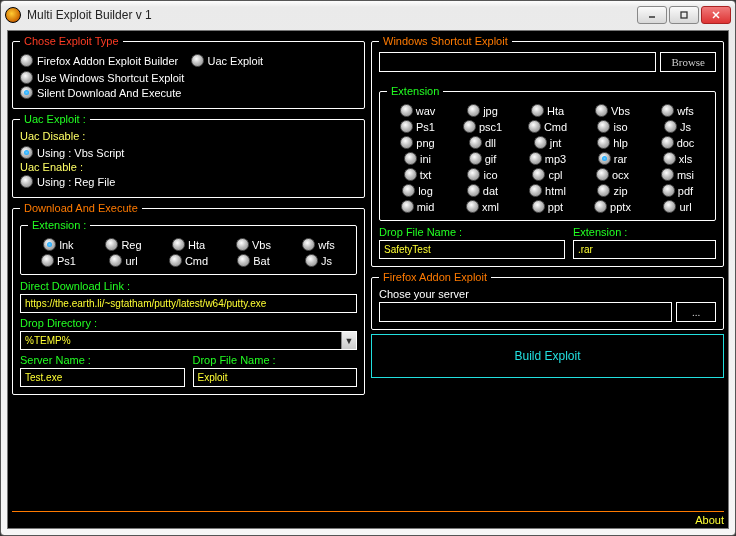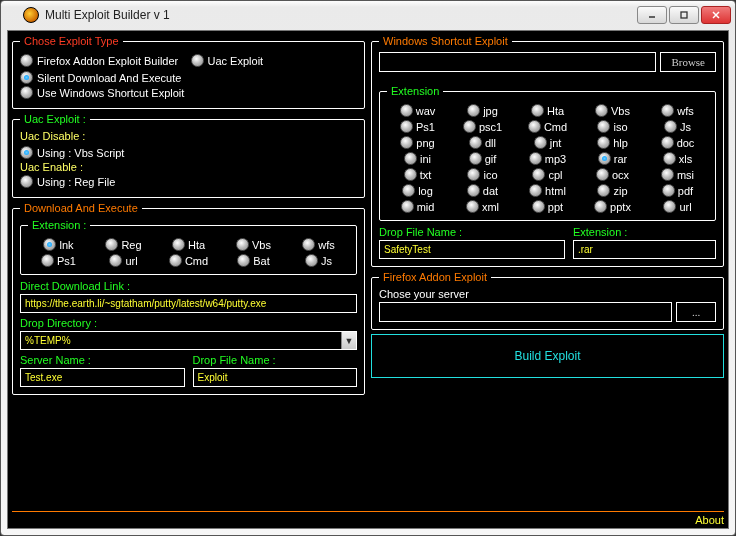--- a/index.html
+++ b/index.html
@@ -11,21 +11,20 @@
   height: 536px;
   overflow: hidden;
 }
 .window {
   width: 736px;
   height: 536px;
   background: linear-gradient(#fdfdfd,#eaeaea 6px,#f6f6f6);
   border: 1px solid #555;
   border-radius: 4px;
   position: relative;
-  padding-left: 18px;
 }
 .titlebar {
   height: 28px;
   display: flex;
   align-items: center;
   padding: 0 4px;
 }
 .titlebar .icon {
   width: 16px; height: 16px;
   border-radius: 50%;
@@ -174,26 +173,26 @@
             <div class="radiorow">
                 <span class="radio"></span>
                 <span>Firefox Addon Exploit Builder</span>
               </div>
             <div class="radiorow">
                 <span class="radio"></span>
                 <span>Uac Exploit</span>
               </div>
           </div>
           <div class="radiorow">
+              <span class="radio"></span>
+              <span>Use Windows Shortcut Exploit</span>
+            </div>
+          <div class="radiorow">
               <span class="radio selected"></span>
               <span>Silent Download And Execute</span>
-            </div>
-          <div class="radiorow">
-              <span class="radio"></span>
-              <span>Use Windows Shortcut Exploit</span>
             </div>
         </fieldset>
 
         <fieldset>
           <legend class="lg-green">Uac Exploit :</legend>
           <div class="sublabel yellow">Uac Disable :</div>
           <div class="row-horiz">
             <div class="radiorow">
                 <span class="radio selected"></span>
                 <span>Using : Vbs Script</span>

